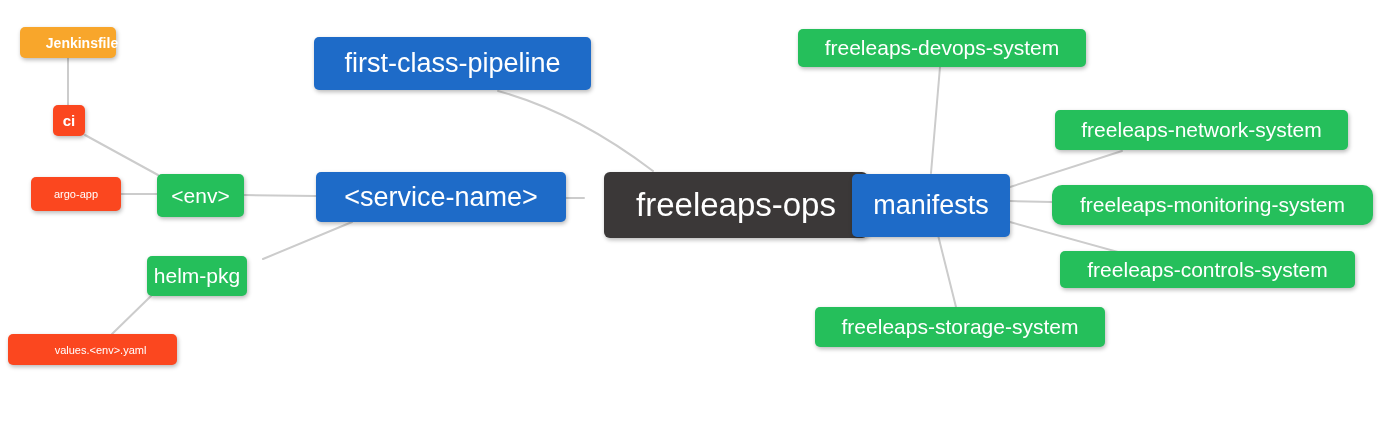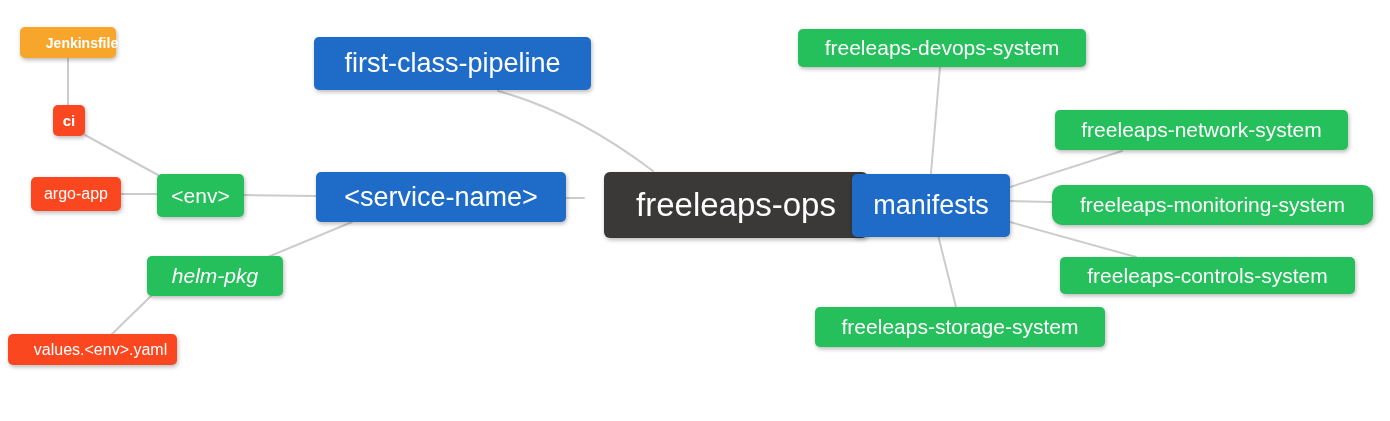--- a/index.html
+++ b/index.html
@@ -42,21 +42,21 @@
   }
   .node.dark  { background: #3b3838; }
   .node.blue  { background: #1e6bc8; }
   .node.green { background: #25bf5b; }
   .node.red   { background: #fb471f; }
   .node.amber { background: #f8a62b; padding-left: 28px; }
 
   .size-root { font-size: 33px; }
   .size-l    { font-size: 27px; }
   .size-m    { font-size: 21px; }
-  .size-s    { font-size: 16px; }
+  .size-s    { font-size: 11px; }
   .size-xs   { font-size: 14px; font-weight: 700; }
   .size-ci   { font-size: 15px; font-weight: 700; }
 </style>
 </head>
 <body>
 
 <div class="canvas">
 
   <svg class="edges" width="1390" height="421" viewBox="0 0 1390 421" aria-hidden="true">
     <path d="M68,58 L68,105"></path>
@@ -76,35 +76,35 @@
   </svg>
 
   <div class="node amber size-xs" style="left:20px;  top:27px;  width:96px;  height:31px;">Jenkinsfile</div>
 
   <div class="node red size-ci" style="left:53px;  top:105px; width:32px;  height:31px;">ci</div>
 
   <div class="node red size-s" style="left:31px;  top:177px; width:90px;  height:34px;">argo-app</div>
 
   <div class="node green size-m" style="left:157px; top:174px; width:87px;  height:43px;">&lt;env&gt;</div>
 
-  <div class="node green size-m" style="left:147px; top:256px; width:136px; height:40px;font-style:italic;">helm-pkg</div>
+  <div class="node green size-m" style="left:147px; top:256px; width:100px; height:40px;">helm-pkg</div>
 
   <div class="node red size-s" style="left:8px;   top:334px; width:169px; height:31px;padding-left:16px;">values.&lt;env&gt;.yaml</div>
 
   <div class="node blue size-l" style="left:314px; top:37px;  width:277px; height:53px;">first-class-pipeline</div>
 
   <div class="node blue size-l" style="left:316px; top:172px; width:250px; height:50px;">&lt;service-name&gt;</div>
 
   <div class="node dark size-root" style="left:604px; top:172px; width:264px; height:66px;border-radius:6px;">freeleaps-ops</div>
 
   <div class="node blue size-l" style="left:852px; top:174px; width:158px; height:63px;">manifests</div>
 
   <div class="node green size-m" style="left:798px; top:29px;  width:288px; height:38px;">freeleaps-devops-system</div>
 
   <div class="node green size-m" style="left:1055px;top:110px; width:293px; height:40px;">freeleaps-network-system</div>
 
   <div class="node green size-m" style="left:1052px;top:185px; width:321px; height:40px;border-radius:10px;">freeleaps-monitoring-system</div>
 
-  <div class="node green size-m" style="left:1060px;top:257px; width:295px; height:37px;">freeleaps-controls-system</div>
+  <div class="node green size-m" style="left:1060px;top:251px; width:295px; height:37px;">freeleaps-controls-system</div>
 
   <div class="node green size-m" style="left:815px; top:307px; width:290px; height:40px;">freeleaps-storage-system</div>
 
 </div>
 
 </body></html>

